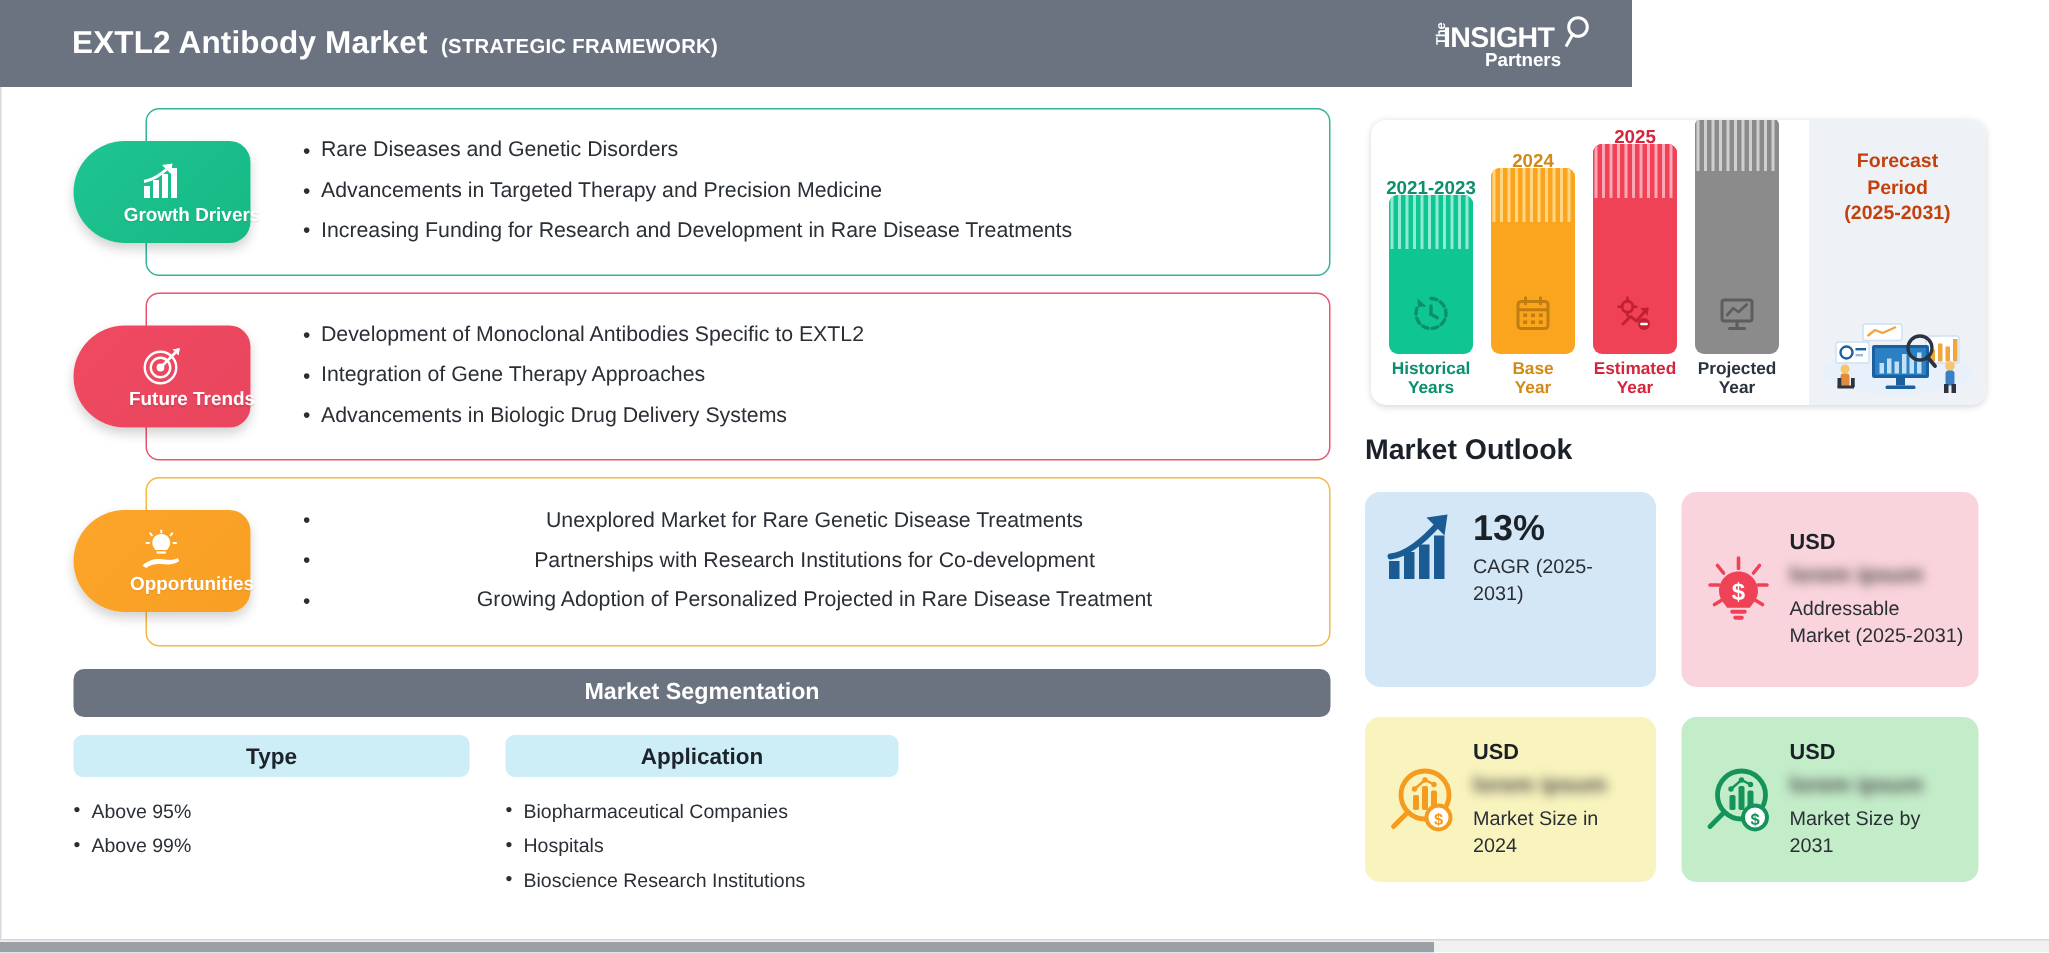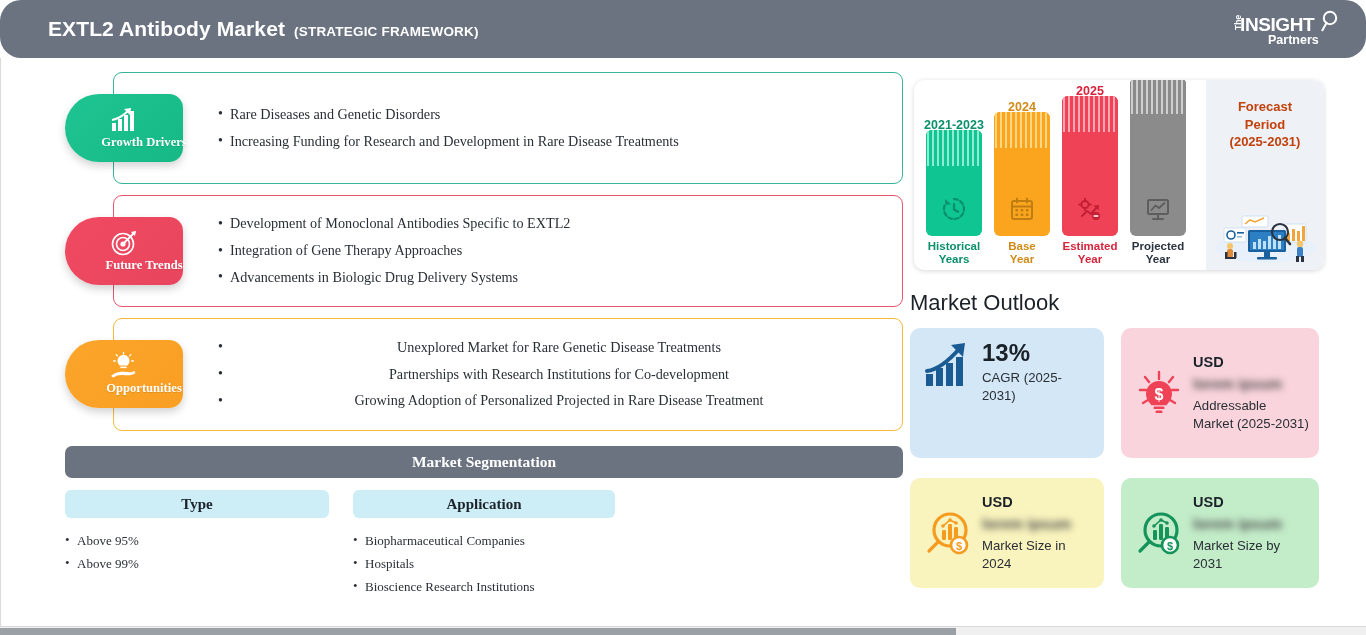--- a/index.html
+++ b/index.html
@@ -6,39 +6,39 @@
   html, body {
     width: 1366px; height: 635px;
     font-family: "Liberation Sans", sans-serif;
     background: #ffffff;
     overflow: hidden;
   }
   .page { position: relative; width: 1366px; height: 635px; background: #fff; }
 
   
   .header {
-    position: absolute; left: 0; top: 0; width: 1366px; height: 58px;
+    position: absolute; left: 0; top: 0; width: 1088px; height: 58px;
     background: #6b7380;
-    display: flex; align-items: center; border-radius: 21px;
+    display: flex; align-items: center;
   }
   .header-title-wrap { display: flex; align-items: baseline; padding-left: 48px; }
   .header-title {
     color: #ffffff; font-size: 21px; font-weight: bold; letter-spacing: .1px;
   }
   .header-sub {
     color: #ffffff; font-size: 13.5px; font-weight: bold; margin-left: 9px;
     letter-spacing: .2px;
   }
   .logo {
     position: absolute; right: 22px; top: 8px;
     width: 118px; height: 42px;
   }
 
   
-  .left-col { position: absolute; left: 17px; top: 58px; width: 906px; height: 577px; font-family: Liberation Serif, serif; }
+  .left-col { position: absolute; left: 1px; top: 58px; width: 906px; height: 577px; }
 
   .panel {
     position: absolute;
     border-radius: 9px;
     background: #fff;
   }
   .panel .bullets {
     position: absolute; left: 104px; top: 0; right: 14px; bottom: 0;
     display: flex; flex-direction: column; justify-content: center;
   }
@@ -144,21 +144,21 @@
     position: absolute; top: 18px; left: 0; width: 100%;
     text-align: center; font-size: 13px; font-weight: bold; color: #c2410c;
     line-height: 1.35;
   }
   .fc-text .fc-years { font-weight: bold; }
   .fc-illus { position: absolute; left: 6px; bottom: 6px; width: 106px; height: 62px; }
 
   
   .mo-title {
     position: absolute; left: 4px; top: 232px;
-    font-size: 22px; font-weight: normal; color: #1b2128; text-align: right;
+    font-size: 19px; font-weight: bold; color: #1b2128; text-align: right;
   }
   .mo-grid { position: absolute; left: 4px; top: 270px; width: 414px; }
   .mo-card {
     position: absolute; border-radius: 10px; padding: 12px 10px 10px 12px;
   }
   .mo-card.a { left: 0;   top: 0;   width: 194px; height: 130px; background: #d4e7f6; }
   .mo-card.b { left: 211; top: 0;   width: 198px; height: 130px; background: #fad4dc; }
   .mo-card.c { left: 0;   top: 150px; width: 194px; height: 110px; background: #f9f3bd; }
   .mo-card.d { left: 211px; top: 150px; width: 198px; height: 110px; background: #c3ecc9; }
   .mo-card.b { left: 211px; }
@@ -208,20 +208,21 @@
       <text x="42" y="36" fill="#ffffff" font-family="Liberation Sans, sans-serif" font-size="12.5" font-weight="bold">Partners</text>
     </svg>
   </div>
   <div class="left-border"></div>
 
   <div class="left-col">
 
     <div class="panel" id="panel-growth">
       <div class="bullets">
         <div class="bullet">Rare Diseases and Genetic Disorders</div>
+        <div class="bullet">Advancements in Targeted Therapy and Precision Medicine</div>
         <div class="bullet">Increasing Funding for Research and Development in Rare Disease Treatments</div>
       </div>
     </div>
     <div class="pill" id="pill-growth">
       <svg class="pill-icon" viewBox="0 0 30 28">
         <rect x="3" y="17" width="4" height="8" fill="#fff"></rect>
         <rect x="9" y="13" width="4" height="12" fill="#fff"></rect>
         <rect x="15" y="9" width="4" height="16" fill="#fff"></rect>
         <rect x="21" y="5" width="4" height="20" fill="#fff"></rect>
         <path d="M3 14 C9 13, 14 10, 20 4" stroke="#fff" stroke-width="2" fill="none"></path>

